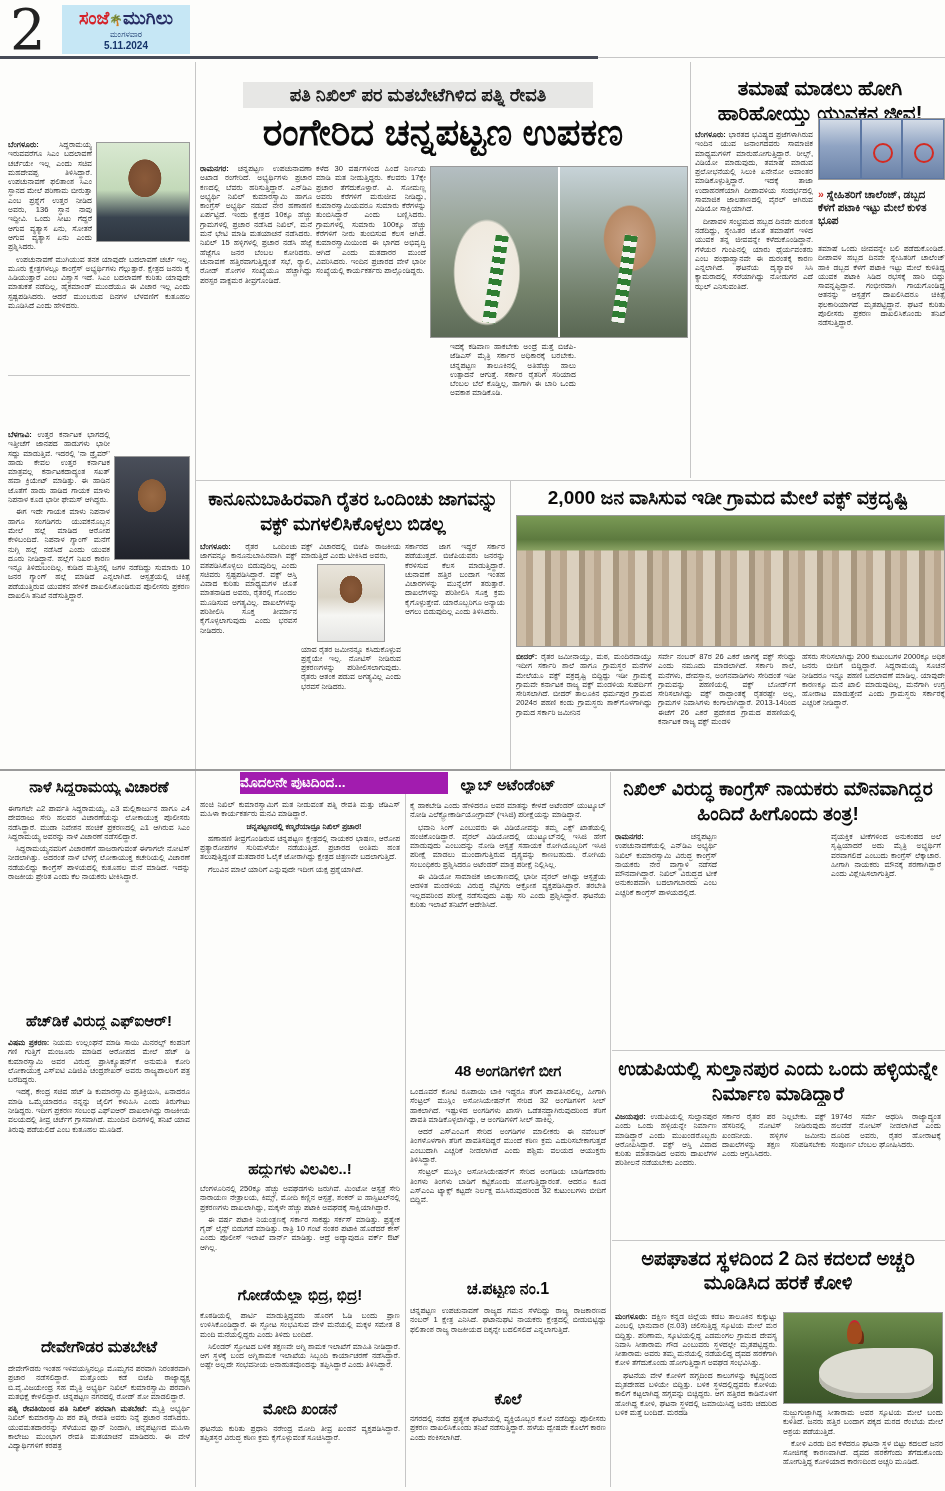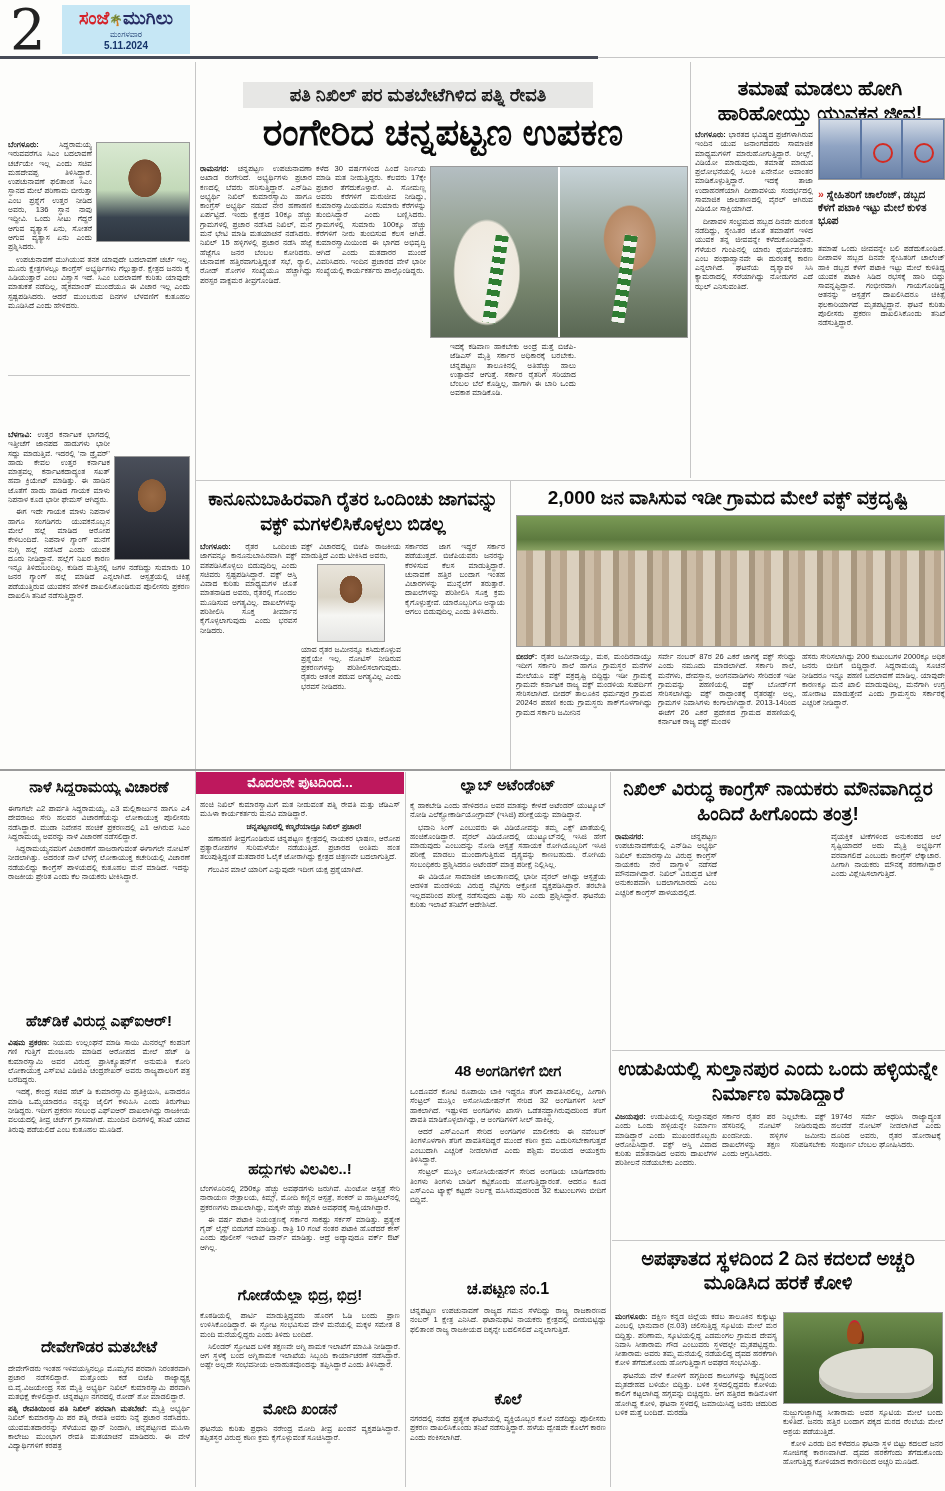--- a/index.html
+++ b/index.html
@@ -17,21 +17,21 @@
   .hrule{background:#c6c6c6;height:1px;}
   .hrule2{background:#9a9a9a;height:2px;}
   
   #pageno{font-family:"DejaVu Serif","Liberation Serif",serif;font-size:56px;line-height:56px;color:#222;}
   #logobox{background:#c6e7f5;text-align:center;padding-top:3px;}
   #logoline{font-size:18px;font-weight:bold;line-height:20px;}
   #mday{font-size:8px;color:#16356b;line-height:10px;}
   #mdate{font-size:10px;color:#16356b;font-weight:bold;line-height:12px;}
   
   #kicker{background:#e7e7e5;font-size:18px;font-weight:bold;text-align:center;line-height:26px;overflow:hidden;}
-  #banner{background:#be185d;color:#fff;font-size:13.5px;font-weight:bold;text-align:center;line-height:22px;}
+  #banner{background:#a21caf;color:#fff;font-size:13.5px;font-weight:bold;text-align:left;line-height:22px;margin-left:44px;}
   
   .photo{border:1px solid #9a9a9a;overflow:hidden;}
   .ph-siddu{background:radial-gradient(28px 32px at 52% 36%,#8a5a3a 0%,#7a4e32 58%,rgba(0,0,0,0) 60%),
             linear-gradient(180deg,#d9e9d1 0%,#c3d9b9 48%,#39434f 76%,#2e3640 100%);}
   .ph-singer{background:radial-gradient(24px 28px at 50% 38%,#9a6a44 0%,#8a5c38 58%,rgba(0,0,0,0) 60%),
              linear-gradient(180deg,#4a4f5a 0%,#2d3039 70%,#20222a 100%);}
   .ph-main{display:flex;background:#888;}
   .ph-main .panel{position:relative;flex:1;margin:0;border-right:2px solid #fff;
     background:radial-gradient(58px 92px at 44% 62%,#f2efe8 0%,#efe9de 55%,rgba(0,0,0,0) 58%),
                linear-gradient(180deg,#b4bec2 0%,#97a394 38%,#75836c 72%,#5c6a57 100%);}

